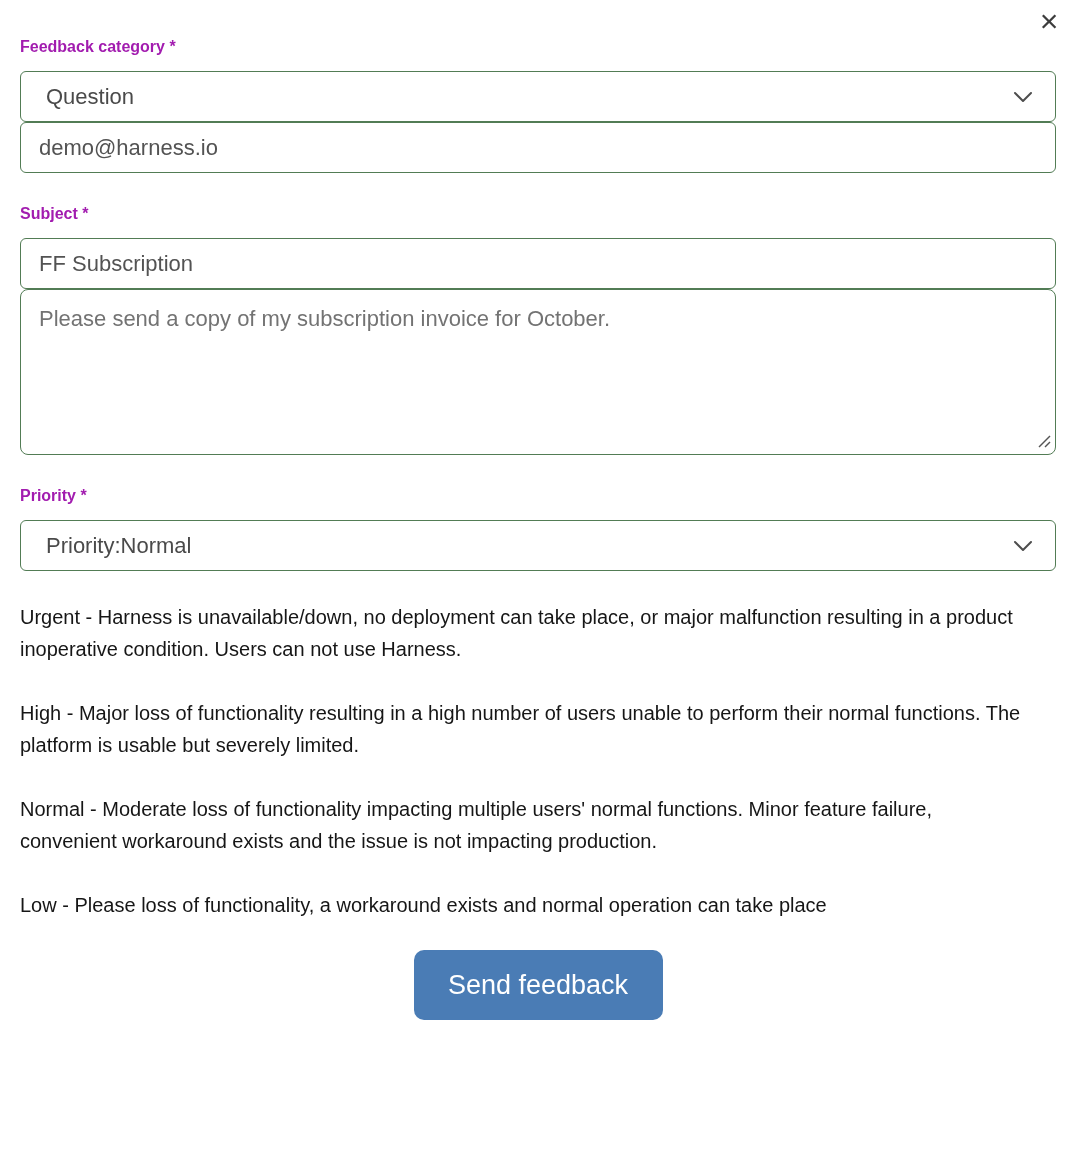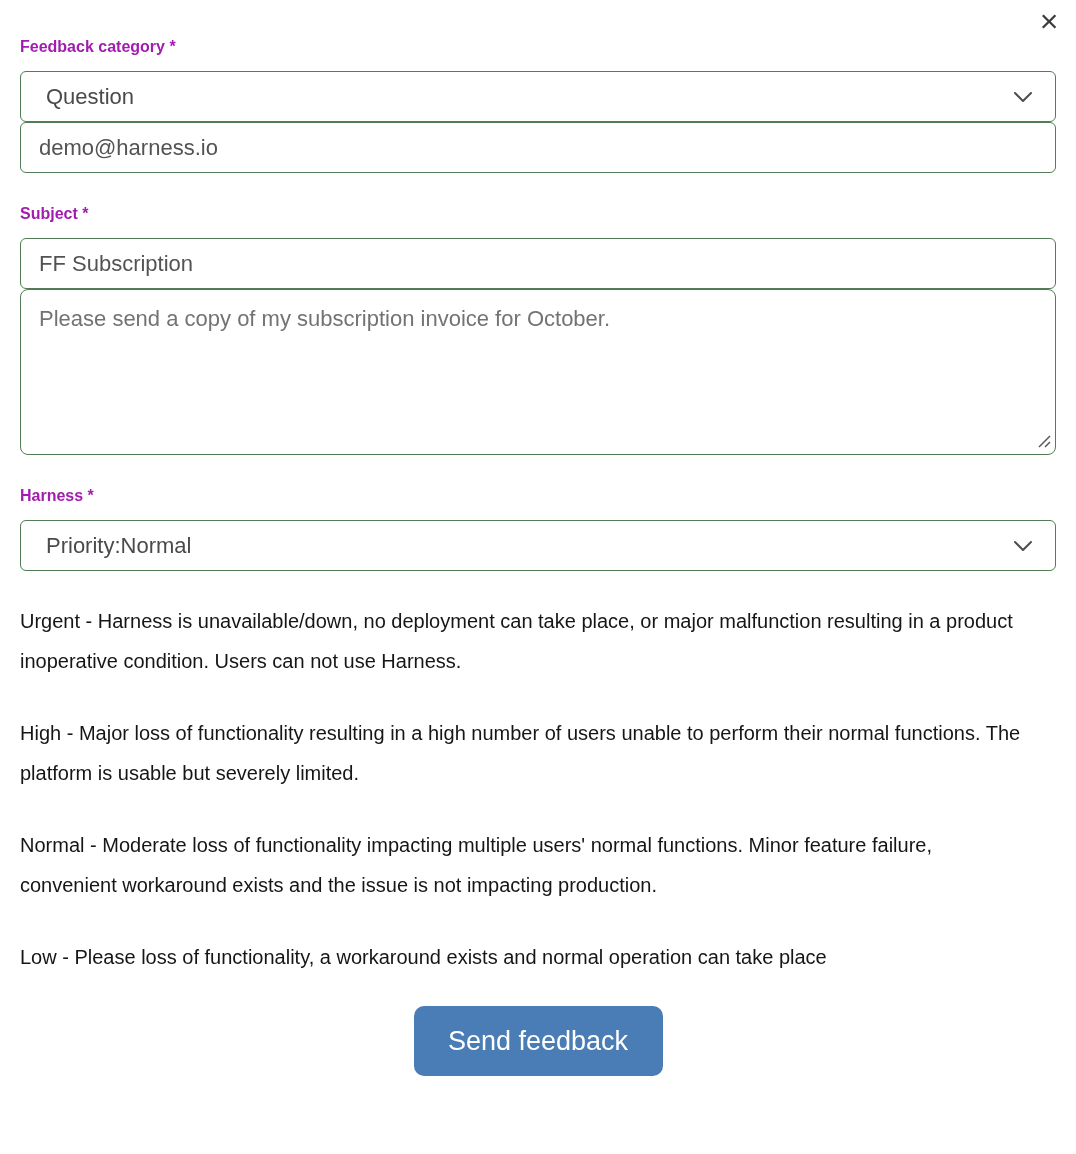--- a/index.html
+++ b/index.html
@@ -98,21 +98,21 @@
     right: 4px;
     bottom: 6px;
     cursor: nwse-resize;
     display: flex;
   }
 
   .help { margin-top: 30px; }
   .help p {
     max-width: 1012px;
     font-size: 20px;
-    line-height: 40px;
+    line-height: 32px;
     color: #161616;
     margin: 0 0 32px 0;
   }
   .help p:last-child { margin-bottom: 0; }
 
   .actions { text-align: center; margin-top: 29px; }
   .send-btn {
     width: 249px;
     height: 70px;
     background: #4a7cb5;
@@ -151,21 +151,21 @@
   <div class="textarea-wrap">
     <textarea class="message-area" style="">Please send a copy of my subscription invoice for October.</textarea>
     <span class="resize-handle">
       <svg width="15" height="15" viewBox="0 0 15 15">
           <line x1="2" y1="13" x2="13" y2="2" stroke="#555555" stroke-width="1.4"></line>
           <line x1="8" y1="13" x2="13" y2="8" stroke="#555555" stroke-width="1.4"></line>
         </svg>
     </span>
   </div>
 
-  <label class="field-label">Harness *</label>
+  <label class="field-label">Priority *</label>
   <div class="select-box">
     <span class="value">Priority:Normal</span>
     <span class="chev">
       <svg width="22" height="14" viewBox="0 0 22 14">
           <polyline points="3,3 11,11 19,3" fill="none" stroke="#4d4d4d" stroke-width="2" stroke-linecap="round" stroke-linejoin="round"></polyline>
         </svg>
     </span>
   </div>
 
   <div class="help">

